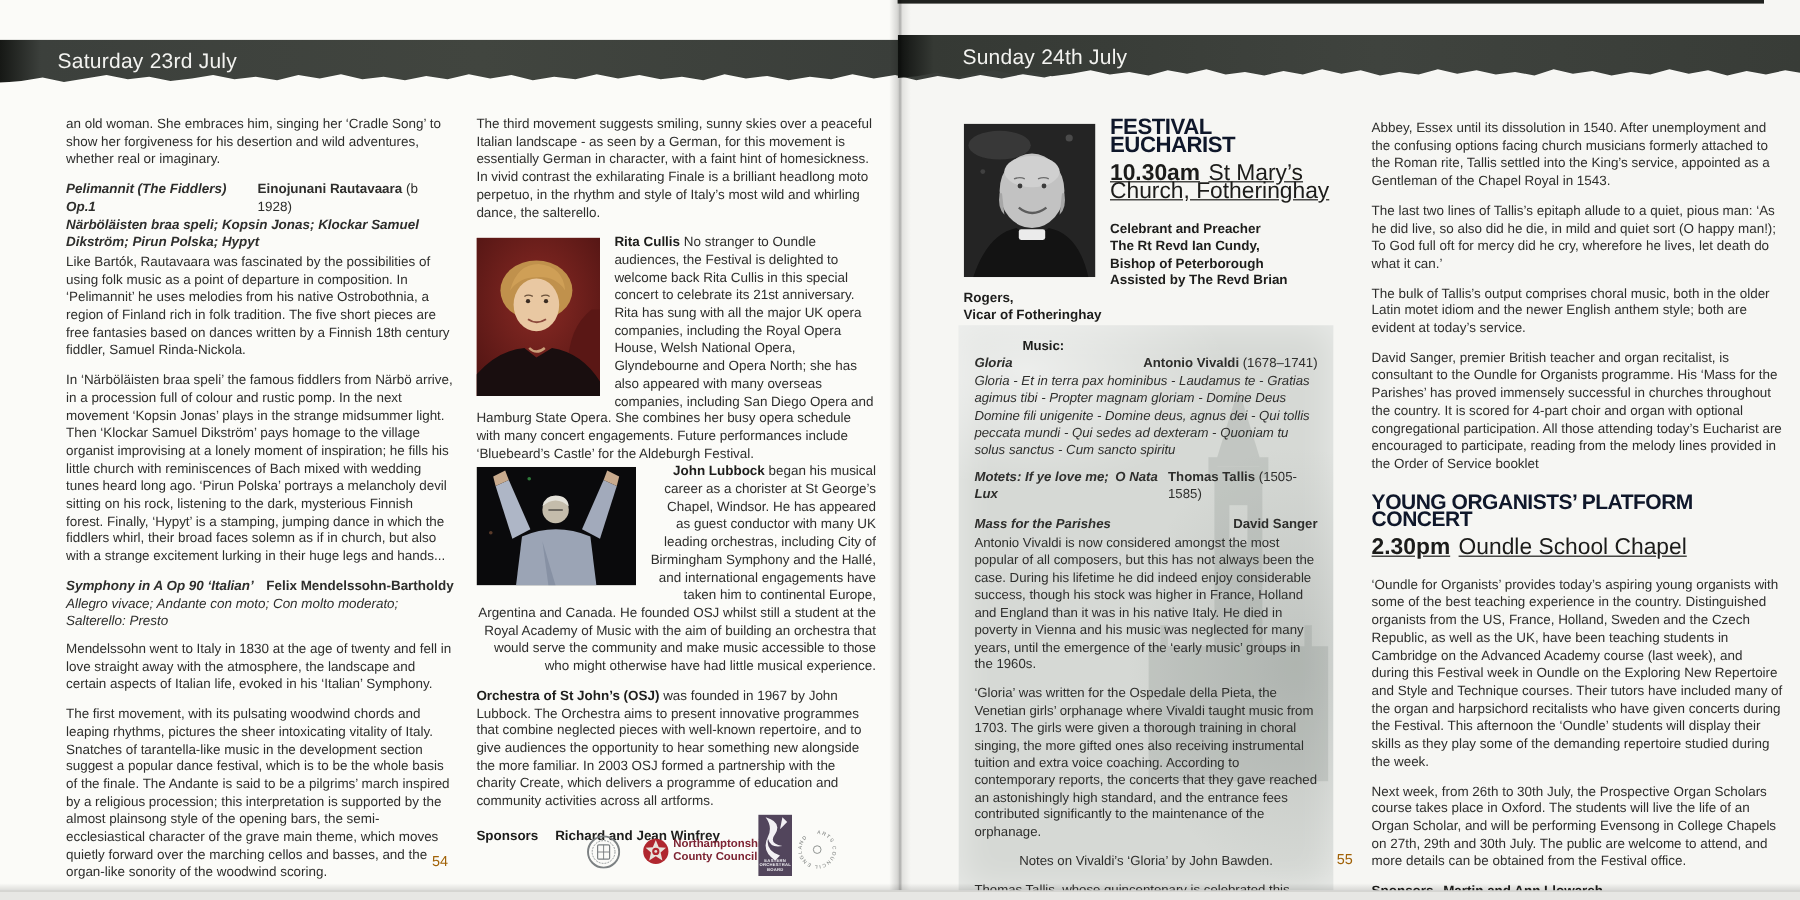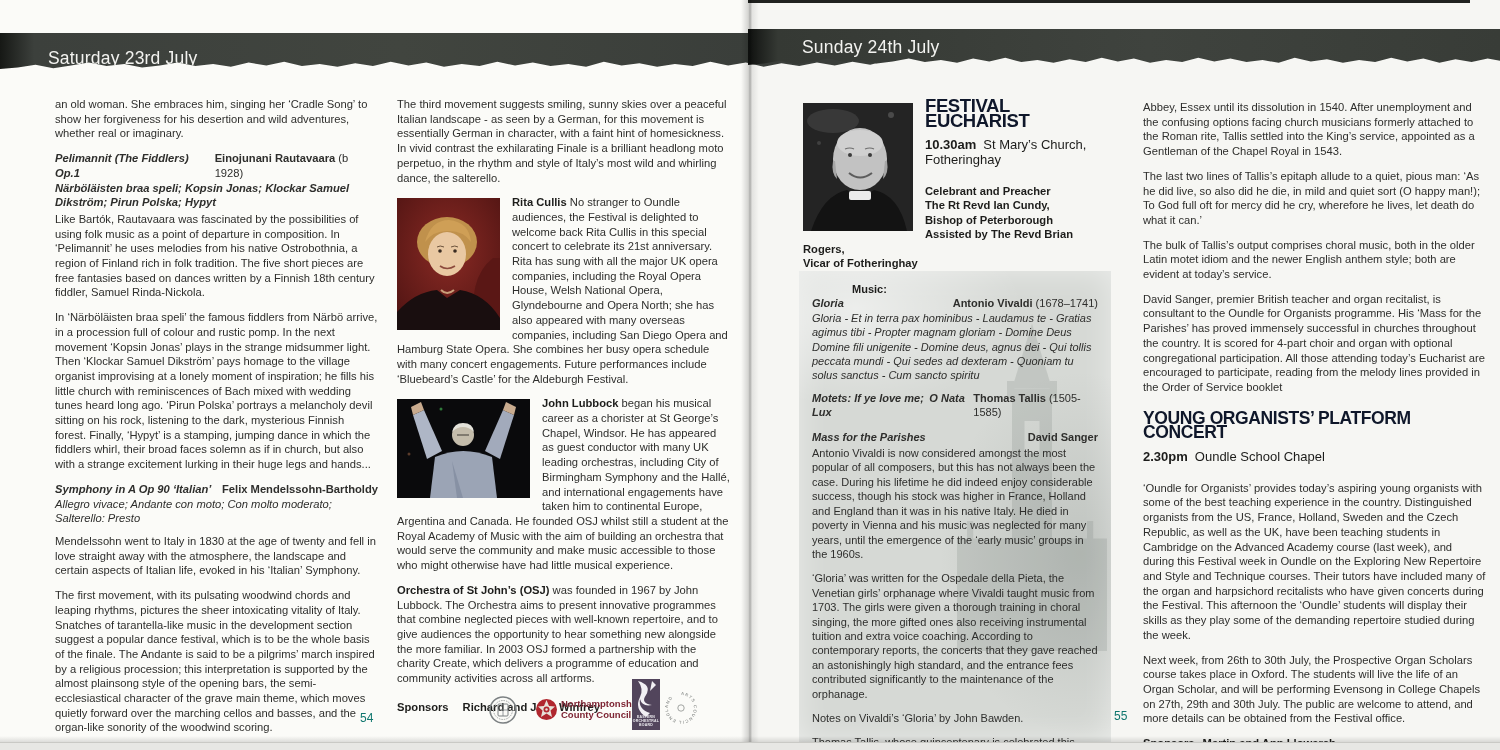--- a/index.html
+++ b/index.html
@@ -10,21 +10,21 @@
     background:linear-gradient(90deg,rgba(0,0,0,0) 0%,rgba(0,0,0,0.16) 42%,rgba(0,0,0,0.30) 50%,rgba(0,0,0,0.08) 62%,rgba(0,0,0,0) 100%);}
   .top-edge-line{position:absolute;left:748px;top:0;width:722px;height:3px;background:#20221f;}
   .bottom-shade{position:absolute;left:0;top:736px;width:1500px;height:6px;
     background:linear-gradient(180deg,rgba(0,0,0,0) 0%,rgba(0,0,0,0.12) 100%);}
   .below-page{position:absolute;left:0;top:742px;width:1500px;height:8px;background:#e7e7e4;border-top:1px solid #c9c9c5;}
 
   .daybar{position:absolute;height:36px;color:#f3f3f0;font-size:17.5px;letter-spacing:.2px;
     display:flex;align-items:center;
     clip-path:polygon(0% 0%,100% 0%,100% 76%,98% 88%,96% 80%,94% 90%,92% 82%,90% 92%,88% 84%,86% 94%,84% 82%,82% 90%,80% 80%,78% 92%,76% 86%,74% 94%,72% 84%,70% 90%,68% 80%,66% 94%,64% 86%,62% 92%,60% 82%,58% 90%,56% 80%,54% 92%,52% 86%,50% 94%,48% 82%,46% 90%,44% 80%,42% 92%,40% 84%,38% 94%,36% 86%,34% 92%,32% 80%,30% 90%,28% 82%,26% 94%,24% 86%,22% 92%,20% 82%,18% 90%,16% 96%,14% 86%,12% 92%,10% 82%,8% 90%,6% 98%,4% 88%,2% 96%,0% 100%);}
   .daybar-left{left:0;top:33px;width:888px;
-    background:linear-gradient(90deg,#161815 0px,#3c403c 34px,#41453f 400px,#3a3e3a 748px);align-items:flex-end;}
+    background:linear-gradient(90deg,#161815 0px,#3c403c 34px,#41453f 400px,#3a3e3a 748px);}
   .daybar-right{left:748px;top:29px;width:804px;
     background:linear-gradient(90deg,#101210 0px,#353934 30px,#3f433e 400px,#383c37 752px);}
   .daybar .lbl{margin-left:0;}
 
   .col{position:absolute;font-size:11.2px;line-height:14.7px;}
   .col p{margin:0 0 10px 0;}
   .lp-col1{left:55px;top:97px;width:323px;}
   .lp-col2{left:397px;top:97px;width:333px;}
   .rp-col1{left:803px;top:97px;width:309px;}
   .rp-col2{left:1143px;top:100px;width:343px;}
@@ -34,45 +34,45 @@
   .work-dates{font-weight:normal;}
   .movements{font-weight:bold;font-style:italic;margin:0 0 2px 0;}
   .movements-light{font-style:italic;margin:0 0 8px 0;}
   b.lead{color:#1d1d1b;}
 
   .photo{float:left;margin:3px 12px 3px 0;overflow:hidden;}
   .photo svg{display:block;}
   .clearfix::after{content:"";display:table;clear:both;}
 
   .rp-heading{font-size:18.5px;font-weight:bold;letter-spacing:-0.4px;color:#0f172a;margin:2px 0 10px 0;}
-  .time-line{font-size:13px;margin:0 0 16px 0;color:#1c1c1a;}
+  .time-line{font-size:19px;margin:0 0 16px 0;color:#1c1c1a;text-decoration:underline;}
   .time-line .time{font-weight:bold;margin-right:7px;}
   .celebrant div{font-weight:bold;line-height:14.5px;color:#1d1d1b;}
   .choir-note{font-weight:bold;margin:14px 0 0 0;color:#1d1d1b;}
 
   .music-panel{position:absolute;left:799px;top:271px;width:312px;height:471px;background:#d6d9d5;
     box-shadow:inset 0 0 30px rgba(255,255,255,0.5);}
   .music-panel .watermark{position:absolute;right:4px;top:30px;opacity:0.16;}
   .music-panel .glow{position:absolute;left:0;top:0;width:100%;height:100%;
     background:radial-gradient(ellipse 240px 140px at 18% 8%,rgba(255,255,255,0.55),rgba(255,255,255,0) 70%),
                radial-gradient(ellipse 200px 260px at 90% 60%,rgba(90,100,95,0.18),rgba(0,0,0,0) 70%);}
   .panel-inner{position:relative;padding:11px 13px 8px 13px;font-size:11px;line-height:14.4px;}
   .panel-inner p{margin:0 0 10px 0;}
   .music-label{font-weight:bold;color:#1d1d1b;padding-left:40px;}
   .score-line{display:flex;justify-content:space-between;align-items:baseline;}
   .score-title{font-weight:bold;font-style:italic;}
   .composer{font-weight:bold;}
   .composer-dates{font-weight:normal;}
   .latin{font-style:italic;margin:0 0 8px 0;}
-  .credit-line{text-align:left;margin:0 0 10px 0;}
+  .credit-line{text-align:center;margin:0 0 10px 0;}
 
   .sponsors{font-weight:bold;color:#1d1d1b;margin-top:14px;}
   .sponsors .names{margin-left:14px;}
 
-  .pagenum{position:absolute;font-size:12px;color:#0f766e;}
+  .pagenum{position:absolute;font-size:12px;color:#a16207;}
   .pagenum-54{left:360px;top:711px;}
   .pagenum-55{left:1114px;top:709px;}
 
   .logo{position:absolute;}
   .ncc-text{position:absolute;left:561px;top:699px;font-size:9.5px;font-weight:bold;line-height:10.5px;color:#7d2433;}
   .eob-box{left:632px;top:679px;width:28px;height:51px;background:#52455c;}
   .eob-text{position:absolute;left:0;bottom:3px;width:100%;text-align:center;color:#efeef2;font-size:3.5px;line-height:4px;font-weight:bold;letter-spacing:.2px;}
 </style>
 </head>
 <body>
@@ -134,21 +134,21 @@
           <path d="M40,49 Q43,47 47,49" stroke="#6b523b" stroke-width="1" fill="none"></path>
           <path d="M54,49 Q58,47 61,49" stroke="#6b523b" stroke-width="1" fill="none"></path>
           <path d="M43,68 Q50,73 58,68" stroke="#8c4a3c" stroke-width="1.6" fill="none"></path>
           <path d="M0,132 L0,114 Q18,94 40,92 L50,100 L63,92 Q88,96 103,120 L103,132 Z" fill="#190e0f"></path>
           <path d="M44,92 Q50,98 57,92" stroke="#caa07a" stroke-width="2" fill="none"></path>
         </svg>
       </div>
       <b class="lead">Rita Cullis</b><span> No stranger to Oundle audiences, the Festival is delighted to welcome back Rita Cullis in this special concert to celebrate its 21st anniversary. Rita has sung with all the major UK opera companies, including the Royal Opera House, Welsh National Opera, Glyndebourne and Opera North; she has also appeared with many overseas companies, including San Diego Opera and Hamburg State Opera. She combines her busy opera schedule with many concert engagements. Future performances include ‘Bluebeard’s Castle’ for the Aldeburgh Festival.</span>
     </div>
 
-    <div class="clearfix" style="margin-top:10px;">
+    <div class="clearfix" style="text-align:right;">
       <div class="photo" style="width:133px;height:99px;">
         <svg width="133" height="99" viewBox="0 0 133 99">
           <rect width="133" height="99" fill="#0a0a0c"></rect>
           <circle cx="22" cy="18" r="2" fill="#2f7a3a"></circle>
           <circle cx="44" cy="10" r="1.5" fill="#2f7a3a"></circle>
           <circle cx="12" cy="55" r="1.5" fill="#5a3b2a"></circle>
           <path d="M30,60 L16,16 L27,11 L45,52 Z" fill="#aeb6c6"></path>
           <path d="M103,60 L117,16 L106,11 L88,52 Z" fill="#a2aabb"></path>
           <path d="M16,16 L27,11 L24,3 L14,8 Z" fill="#c9ab8e"></path>
           <path d="M117,16 L106,11 L109,3 L119,8 Z" fill="#c9ab8e"></path>

